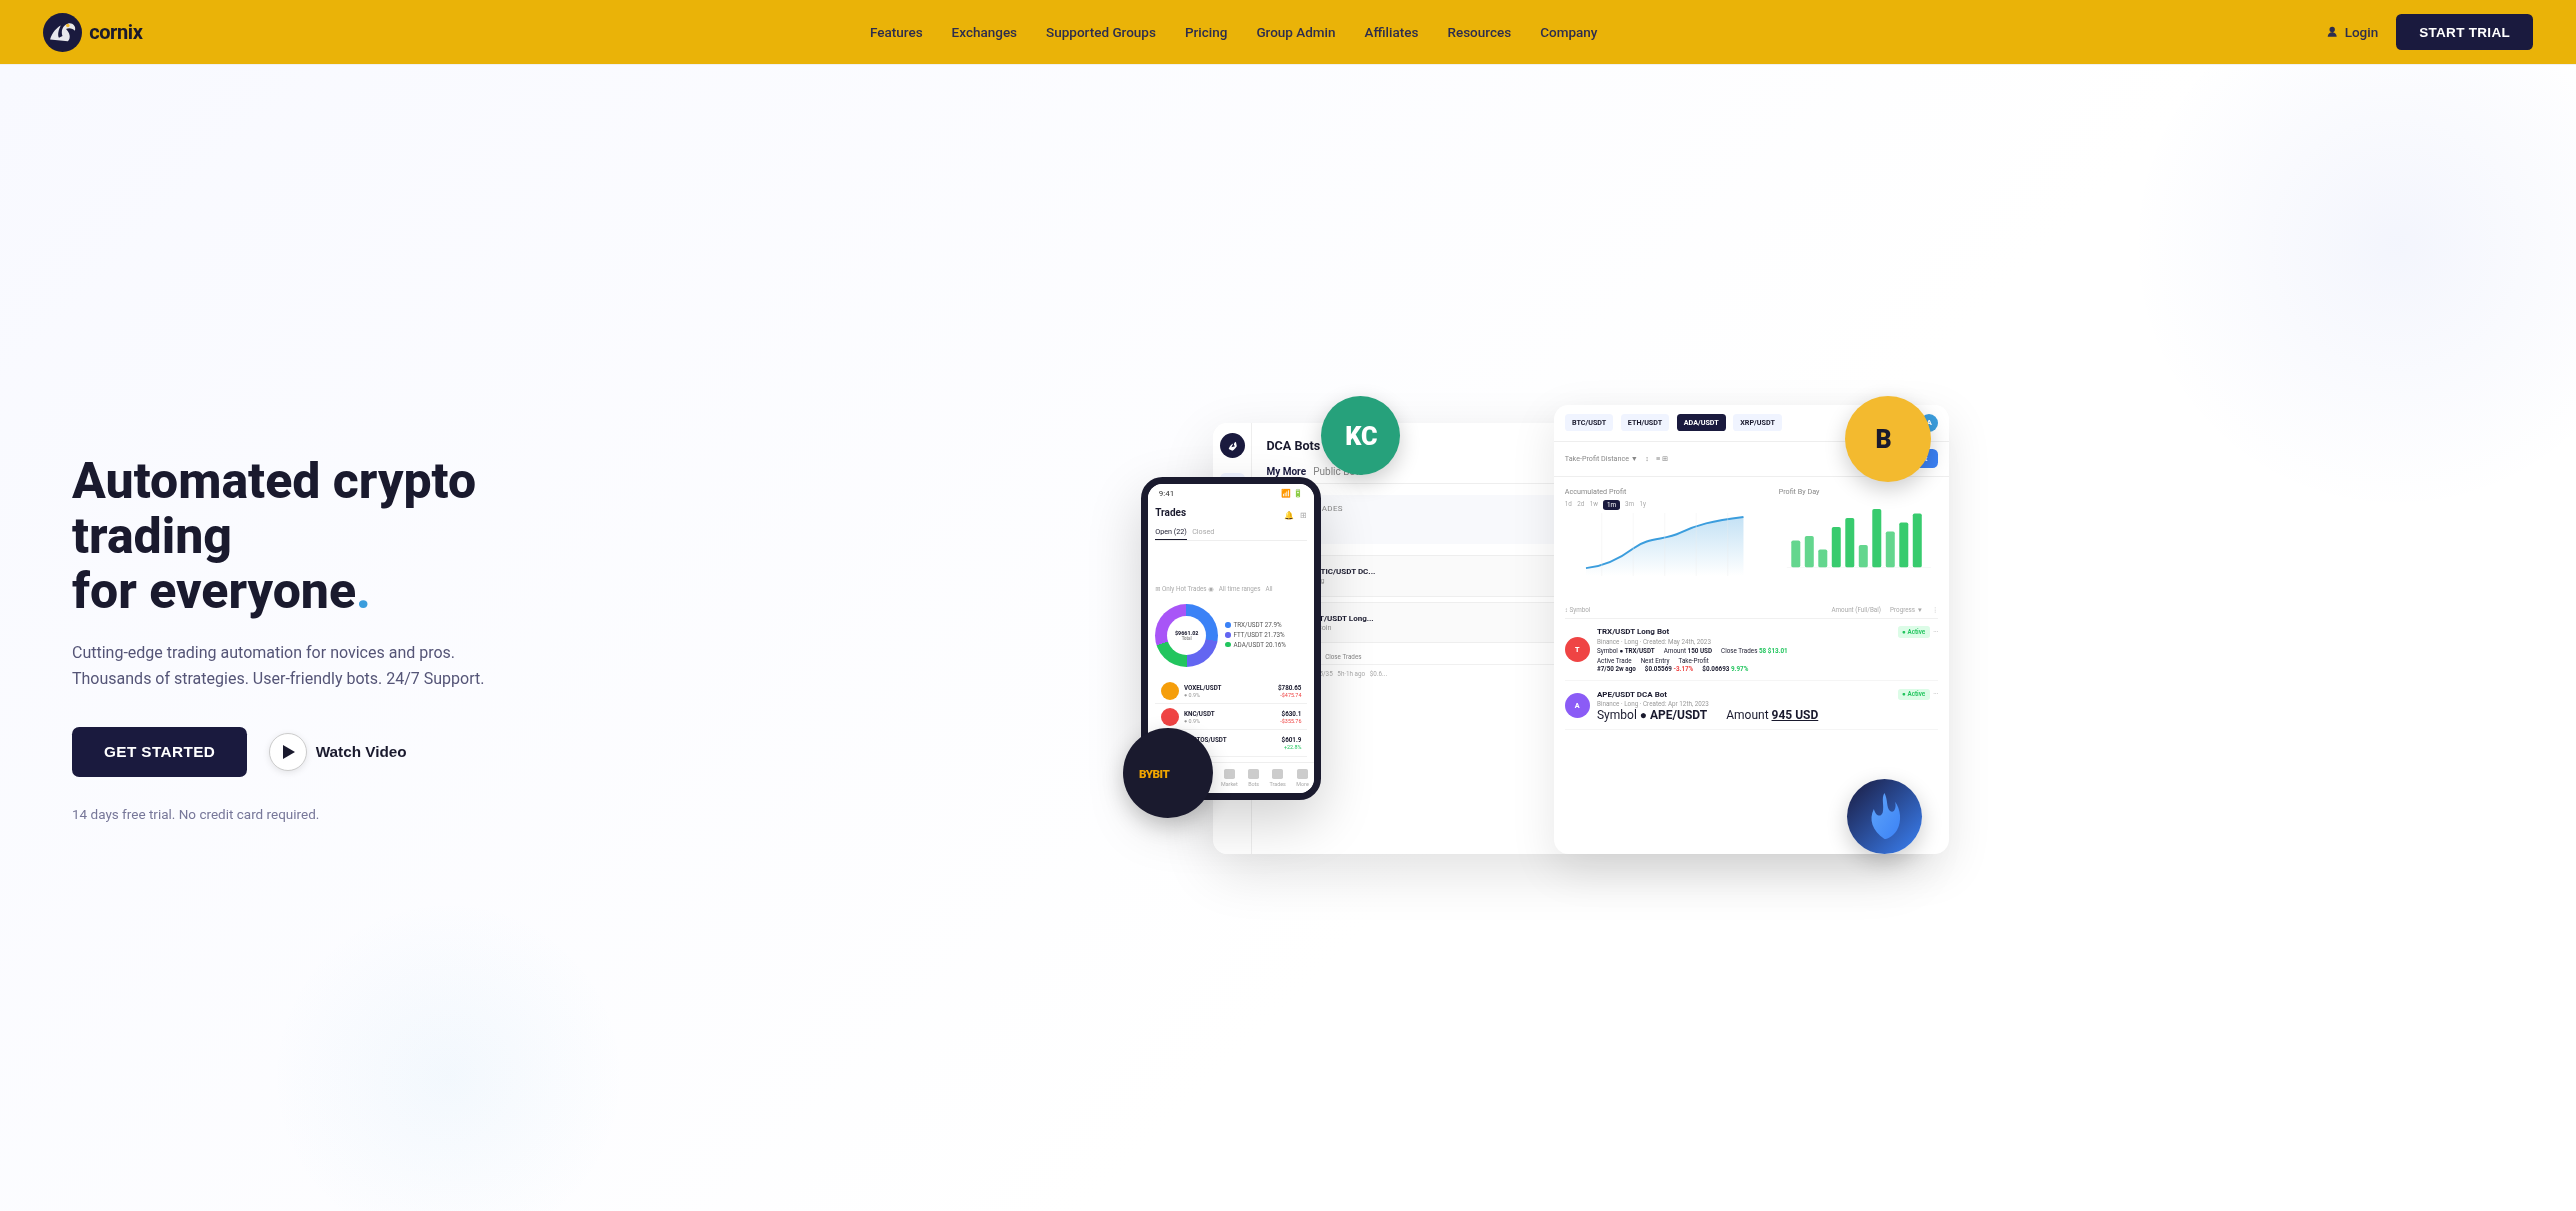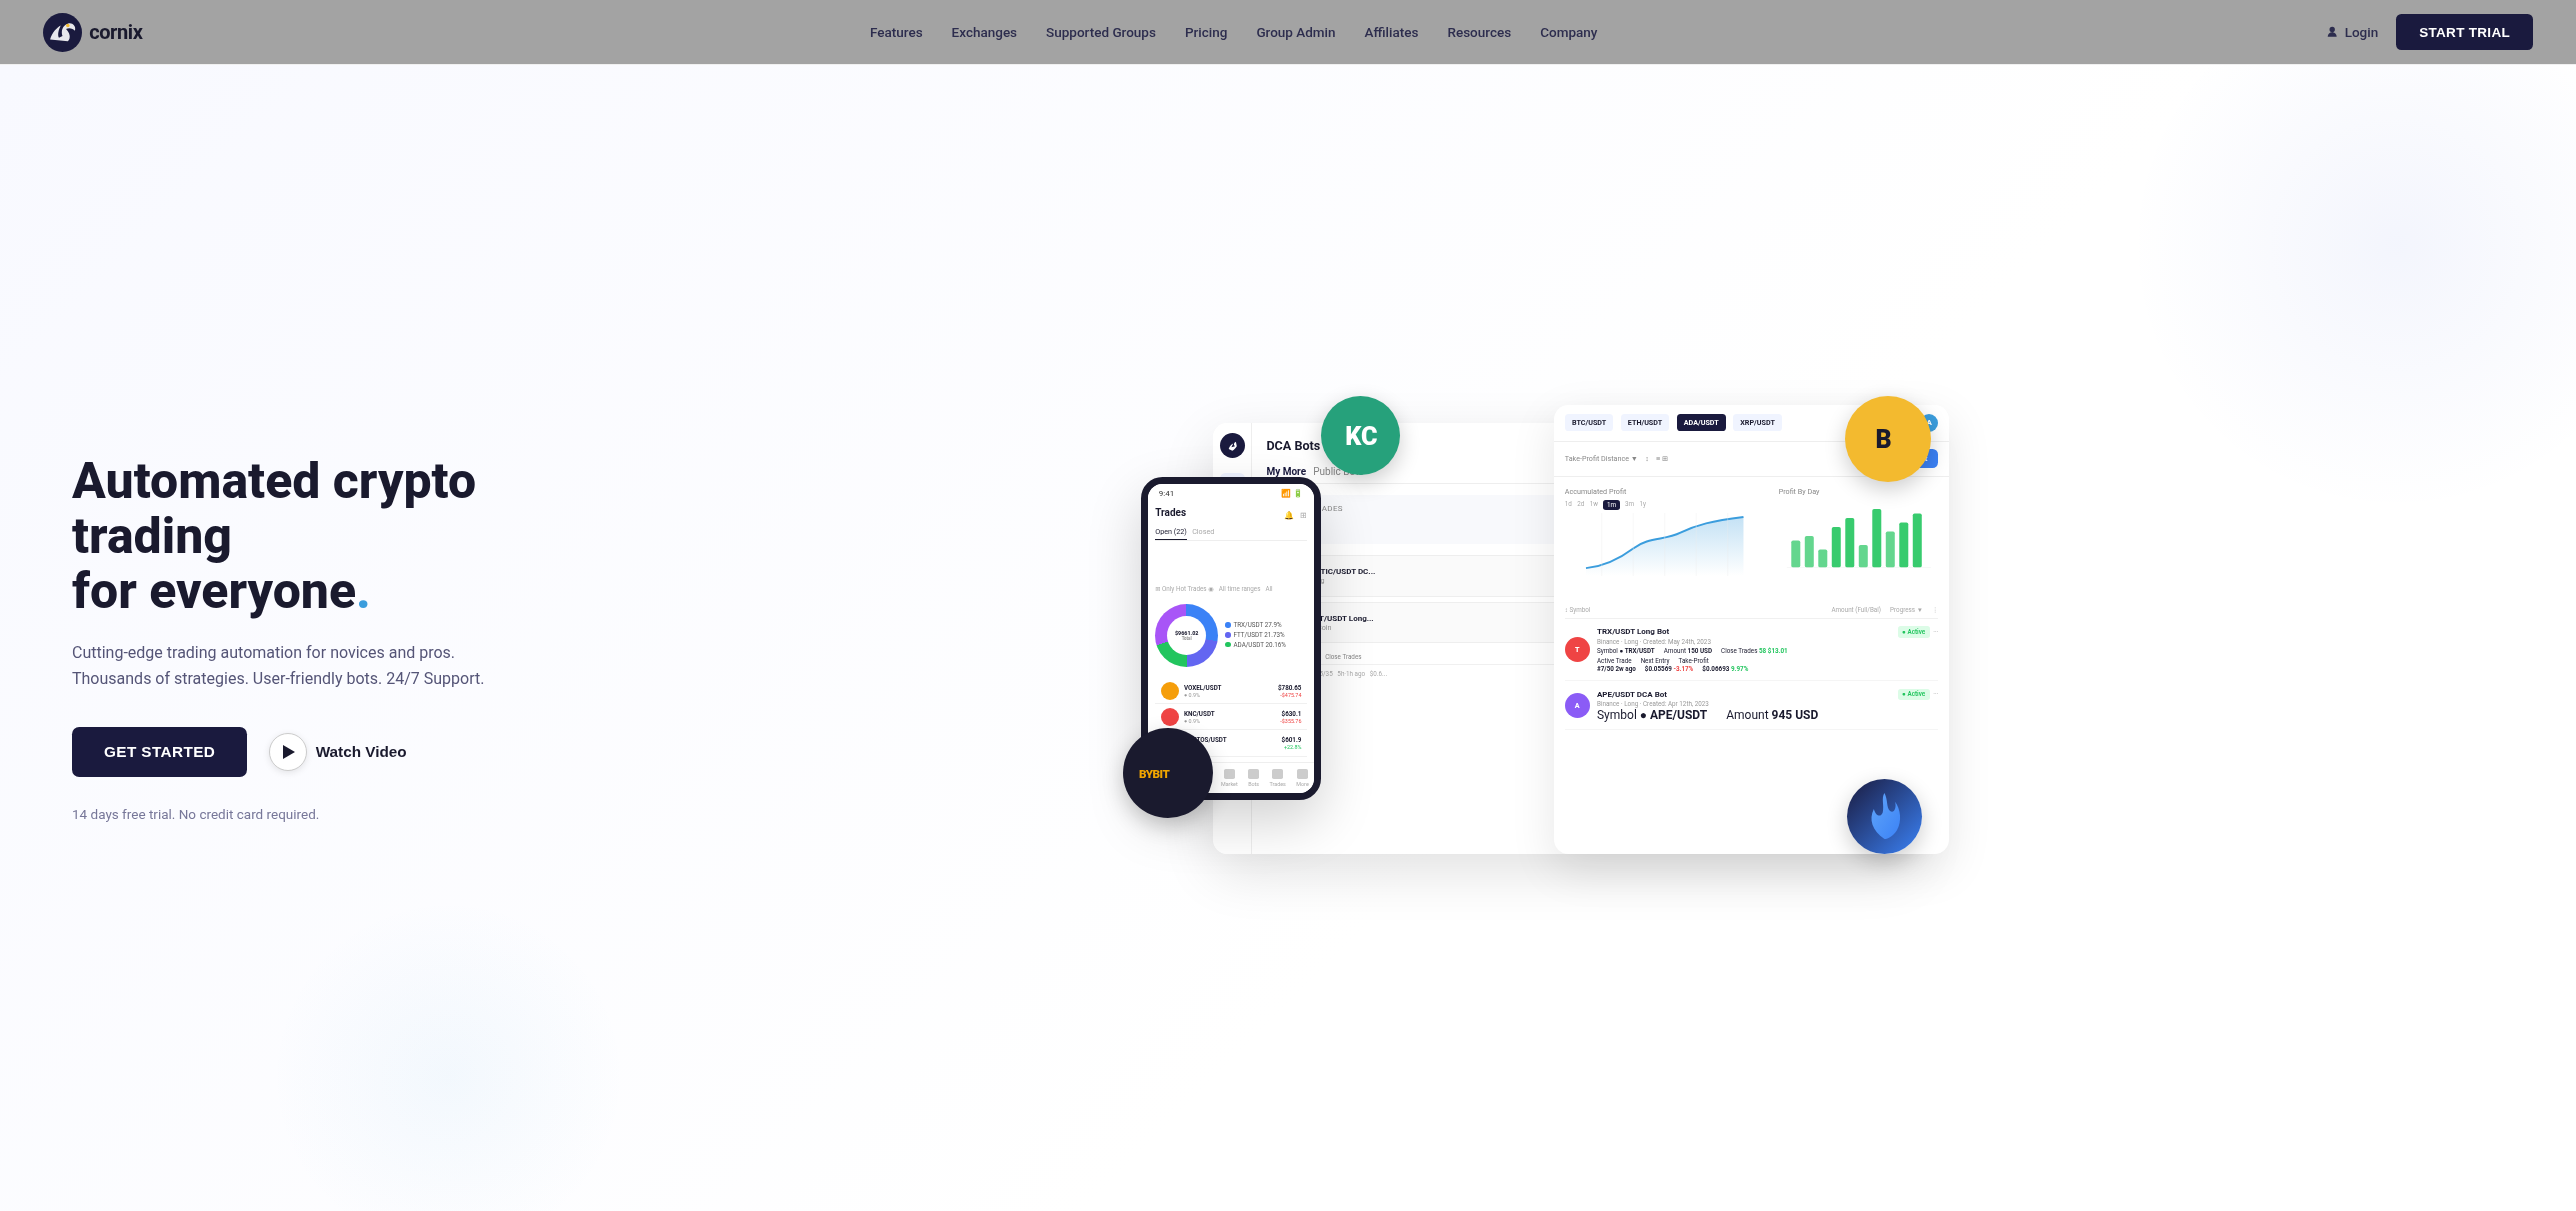--- a/index.html
+++ b/index.html
@@ -14,21 +14,21 @@
     }
 
     
     nav {
       display: flex;
       align-items: center;
       justify-content: space-between;
       padding: 0 43px;
       height: 65px;
       border-bottom: 0.9px solid #f0f0f0;
-      background: #a3a3a3;
+      background: #eab308;
       position: sticky;
       top: 0;
       z-index: 100;
     }
 
     .nav-logo {
       display: flex;
       align-items: center;
       gap: 7.2px;
       text-decoration: none;
@@ -1013,21 +1013,21 @@
             <div class="bot-table-icon" style="background:#8b5cf6;">A</div>
             <div style="flex:1;">
               <div style="display:flex;align-items:center;gap:3.6px;">
                 <span class="bot-table-name">APE/USDT DCA Bot</span>
                 <span class="bot-table-status">● Active</span>
                 <span style="font-size:6.3px;color:#aaa;margin-left:auto;">···</span>
               </div>
               <div style="font-size:6.3px;color:#999;">Binance · Long · Created: Apr 12th, 2023</div>
               <div style="display:flex;gap:19px;font-size:12px;margin-top:0;">
                 <span>Symbol <span style="color:#1a1a2e;font-weight:700;">● APE/USDT</span></span>
-                <span>Amount <span style="color:#1a1a2e;font-weight:700;">945 USD</span></span>
+                <span>Amount <span style="color:#1a1a2e;font-weight:700;text-decoration:underline;">945 USD</span></span>
               </div>
             </div>
           </div>
         </div>
       </div>
 
       <div class="float-logo float-binance">
         <svg width="50" height="50" viewBox="0 0 56 56" fill="none">
 
           <text x="14" y="38" font-size="28" font-weight="900" fill="#1a1a2e">B</text>

